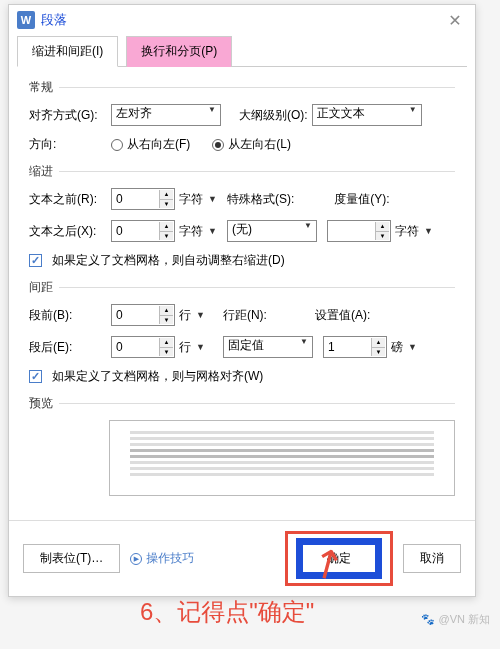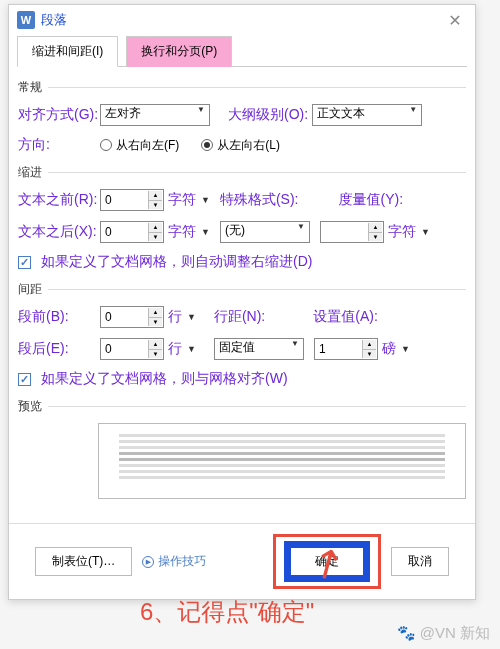--- a/index.html
+++ b/index.html
@@ -6,49 +6,49 @@
     body { font-family: "Microsoft YaHei", sans-serif; font-size: 12px; background: #f5f5f5; width: 500px; height: 649px; position: relative; }
     .dialog { position: absolute; top: 4px; left: 8px; width: 468px; background: #fff; border: 1px solid #ccc; box-shadow: 0 2px 8px rgba(0,0,0,0.15); }
     .titlebar { display: flex; align-items: center; height: 30px; padding: 0 8px; }
     .app-icon { width: 18px; height: 18px; background: #4a7dc9; color: #fff; font-weight: bold; display: flex; align-items: center; justify-content: center; font-size: 11px; border-radius: 2px; margin-right: 6px; }
     .title { flex: 1; font-size: 13px; color: #1d4ed8; }
     .close-btn { width: 24px; height: 24px; display: flex; align-items: center; justify-content: center; color: #888; font-size: 16px; cursor: pointer; }
     .tabs { display: flex; border-bottom: 1px solid #ccc; margin: 0 8px; }
     .tab { padding: 6px 14px; border: 1px solid #ccc; border-bottom: none; background: #fff; margin-right: 8px; cursor: pointer; position: relative; top: 1px; }
     .tab.active { background: #fff; border-bottom: 1px solid #fff; }
     .tab.inactive { background: #f9a8d4; }
-    .content { padding: 12px 9px; }
+    .content { padding: 12px 20px; }
     .section-title { font-size: 12px; color: #333; margin-bottom: 8px; display: flex; align-items: center; }
     .section-title::after { content: ""; flex: 1; height: 1px; background: #ddd; margin-left: 6px; }
     .row { display: flex; align-items: center; margin-bottom: 10px; gap: 4px; }
-    .label { font-size: 14px; color: #6d28d9; white-space: nowrap; }
+    .label { font-size: 12px; color: #000000; white-space: nowrap; }
     .select { border: 1px solid #888; height: 22px; padding: 0 4px; display: flex; background: #fff; cursor: pointer; position: relative; }
     .select::after { content: "▼"; font-size: 8px; position: absolute; right: 4px; color: #333; }
     .input-num { border: 1px solid #888; height: 22px; display: flex; align-items: center; background: #fff; position: relative; padding: 0 4px; }
     .spinners { position: absolute; right: 1px; top: 1px; bottom: 1px; width: 14px; display: flex; flex-direction: column; }
     .spin-up, .spin-down { flex: 1; background: #f0f0f0; border-left: 1px solid #bbb; font-size: 6px; display: flex; align-items: center; justify-content: center; cursor: pointer; }
     .spin-up { border-bottom: 1px solid #bbb; }
     .radio-group { display: flex; gap: 22px; }
     .radio-opt { display: flex; align-items: center; gap: 4px; cursor: pointer; }
     .radio { width: 12px; height: 12px; border: 1px solid #666; border-radius: 50%; display: flex; align-items: center; justify-content: center; }
     .radio.checked::after { content: ""; width: 6px; height: 6px; background: #333; border-radius: 50%; }
     .checkbox { width: 13px; height: 13px; border: 1px solid #4a7dc9; display: flex; align-items: center; justify-content: center; margin-right: 6px; cursor: pointer; }
     .checkbox.checked::after { content: "✓"; color: #4a7dc9; font-size: 11px; font-weight: bold; }
     .preview-box { border: 1px solid #bbb; height: 76px; margin: 4px 0 12px 80px; padding: 10px 20px; overflow: hidden; }
     .preview-line { height: 3px; background: #ddd; margin-bottom: 3px; }
-    .footer { display: flex; align-items: center; padding: 10px 26px; border-top: 1px solid #ddd; gap: 10px; }
+    .footer { display: flex; align-items: center; padding: 10px 14px; border-top: 1px solid #ddd; gap: 10px; }
     .btn { border: 1px solid #bbb; background: #fff; padding: 5px 16px; cursor: pointer; font-size: 12px; }
     .btn-ok { border: 7px solid #1d4ed8; padding: 5px 24px; }
     .ok-highlight { border: 3px solid #e74c3c; padding: 4px 8px; margin-left: auto; }
     .tips-link { color: #4a7dc9; cursor: pointer; display: flex; align-items: center; gap: 4px; text-align: center; }
     .play-icon { width: 12px; height: 12px; border: 1px solid #4a7dc9; border-radius: 50%; display: flex; align-items: center; justify-content: center; font-size: 7px; color: #4a7dc9; }
     .unit-dd { font-size: 9px; color: #333; cursor: pointer; margin-left: 1px; }
     .arrow { position: absolute; left: 310px; top: 540px; color: #e74c3c; font-size: 40px; transform: rotate(-30deg); }
     .annotation { position: absolute; left: 140px; top: 596px; color: #e74c3c; font-size: 24px; font-weight: 500; }
-    .watermark { position: absolute; right: 10px; bottom: 6px; color: #bbb; font-size: 15px; }
+    .watermark { position: absolute; right: 10px; bottom: 22px; color: #bbb; font-size: 11px; }
   </style>
 </head>
 <body>
 
 <div class="dialog">
   <div class="titlebar">
     <div class="app-icon">W</div>
     <div class="title">段落</div>
     <div class="close-btn">✕</div>
   </div>

